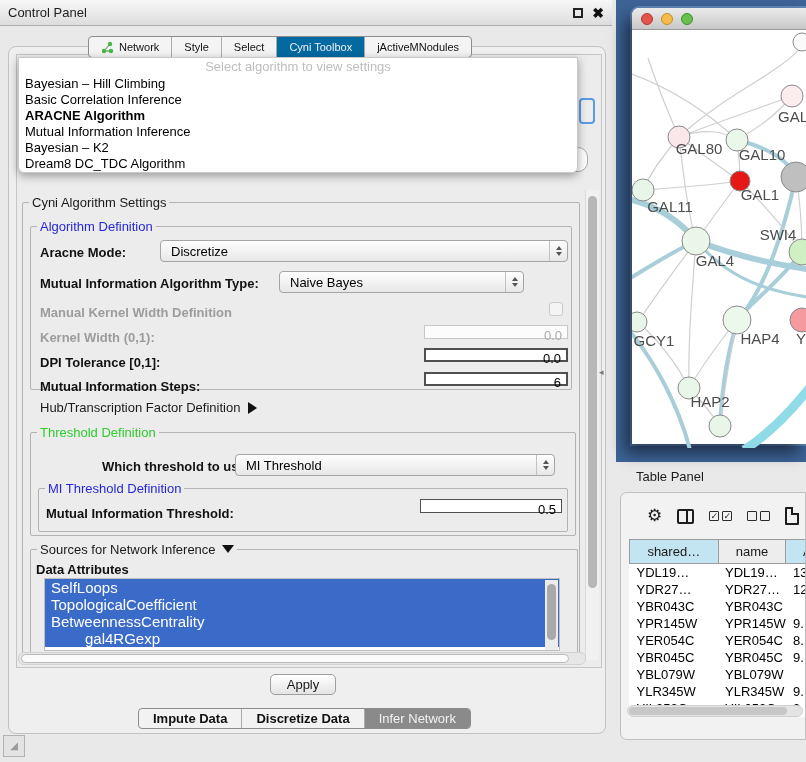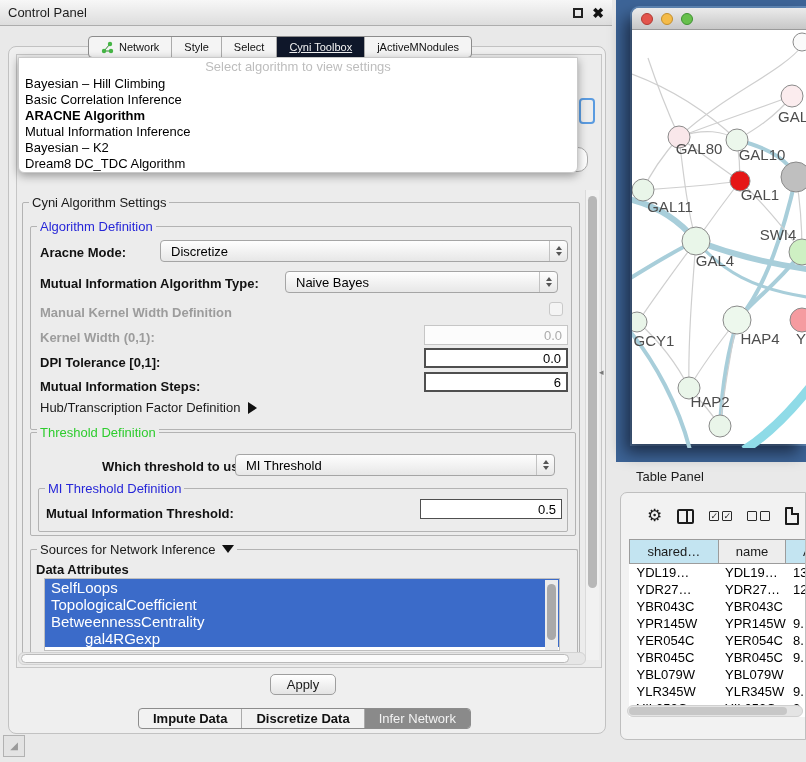--- a/index.html
+++ b/index.html
@@ -20,21 +20,21 @@
     background:#EFEFEF; border:1px solid #C2C2C2; border-radius:8px; }
   #cp-viewport { left:16px; top:54px; width:586px; height:614px;
     background:#ECECEC; border:1px solid #C6C6C6; }
 
   
   #top-tabs { left:88px; top:36px; height:22px; display:flex;
     border:1px solid #8C8C8C; border-radius:4px; background:#F4F4F4; overflow:hidden; z-index:20; }
   .seg { display:flex; align-items:center; gap:5px; padding:0 12px; font-size:11px;
     border-right:1px solid #ABABAB; color:#111; white-space:nowrap; }
   .seg:last-child { border-right:none; }
-  .seg.sel { background:#0f172a; color:#F2F2F2;text-decoration:underline; }
+  .seg.sel { background:#0369a1; color:#F2F2F2; }
   .net-ic { width:13px; height:13px; display:inline-block; }
 
   
   #algo-dd { left:18px; top:57px; width:560px; height:116px; background:#FFFFFF;
     border:1px solid #C9C9C9; border-radius:0 0 6px 6px;
     box-shadow:0 3px 10px rgba(0,0,0,0.35); z-index:30; overflow:hidden; }
   #dd-prompt { text-align:center; color:#BDBDBD; font-size:13px; height:18px; line-height:18px; }
   .dd-item { height:16px; line-height:16px; padding-left:6px; font-size:13px; color:#000; }
   .dd-item.selected { font-weight:bold; }
 
@@ -56,21 +56,21 @@
   .combo { position:absolute; height:22px; border:1px solid #A5A5A5; border-radius:4px;
     background:linear-gradient(#FEFEFE,#E7E7E7); display:flex; align-items:center;
     font-size:13px; padding-left:10px; color:#000; }
   .combo .stp { margin-left:auto; width:18px; height:100%; border-left:1px solid #C2C2C2;
     display:flex; flex-direction:column; align-items:center; justify-content:center; gap:2px; }
   .tri-u { width:0; height:0; border-left:3.5px solid transparent; border-right:3.5px solid transparent;
     border-bottom:4px solid #555; }
   .tri-d { width:0; height:0; border-left:3.5px solid transparent; border-right:3.5px solid transparent;
     border-top:4px solid #555; }
 
-  .field { position:absolute; height:20px; background:#FFF; border:2px solid #4F4F4F;
+  .field { position:absolute; height:14px; background:#FFF; border:2px solid #4F4F4F;
     font-size:13px; text-align:right; padding:0 5px; line-height:17px; color:#000; }
   .field.dis { border:1px solid #C6C6C6; color:#ABABAB; background:#FCFCFC; line-height:19px; }
   .chk { position:absolute; width:14px; height:14px; border:1px solid #C9C9C9;
     border-radius:3px; background:#F4F4F4; }
 
   .disc-arrow { display:inline-block; width:0; height:0; border-top:6px solid transparent;
     border-bottom:6px solid transparent; border-left:9px solid #111; vertical-align:-2px; margin-left:8px; }
   .exp-arrow { display:inline-block; width:0; height:0; border-left:6px solid transparent;
     border-right:6px solid transparent; border-top:8px solid #111; vertical-align:1px; margin-left:6px; }
 
@@ -192,33 +192,33 @@
     <div class="dd-item selected">ARACNE Algorithm</div>
     <div class="dd-item">Mutual Information Inference</div>
     <div class="dd-item">Bayesian – K2</div>
     <div class="dd-item">Dream8 DC_TDC Algorithm</div>
   </div>
 
 <div class="group" id="g-outer" style="left:22px; top:202px; width:558px; height:452px;">
   <span class="gtitle">Cyni Algorithm Settings</span>
 </div>
 
-<div class="group" style="left:30px; top:226px; width:542px; height:204px;">
+<div class="group" style="left:30px; top:226px; width:542px; height:164px;">
   <span class="gtitle blue">Algorithm Definition</span>
 </div>
 <span class="lbl" style="left:40px; top:245px;">Aracne Mode:</span>
 <div class="combo abs" style="left:160px; top:240px; width:408px;">
   <span>Discretize</span>
   <span class="stp">
       <span class="tri-u"></span>
       <span class="tri-d"></span>
     </span>
 </div>
 <span class="lbl" style="left:40px; top:276px;">Mutual Information Algorithm Type:</span>
-<div class="combo abs" style="left:285px; top:271px; width:273px;">
+<div class="combo abs" style="left:279px; top:271px; width:245px;">
   <span>Naive Bayes</span>
   <span class="stp">
       <span class="tri-u"></span>
       <span class="tri-d"></span>
     </span>
 </div>
 <span class="lbl dis" style="left:40px; top:305px;">Manual Kernel Width Definition</span>
 <span class="chk" style="left:549px; top:302px;"></span>
 <span class="lbl dis" style="left:40px; top:330px;">Kernel Width (0,1):</span>
 <div class="field dis" style="left:424px; top:325px; width:144px;">0.0</div>

